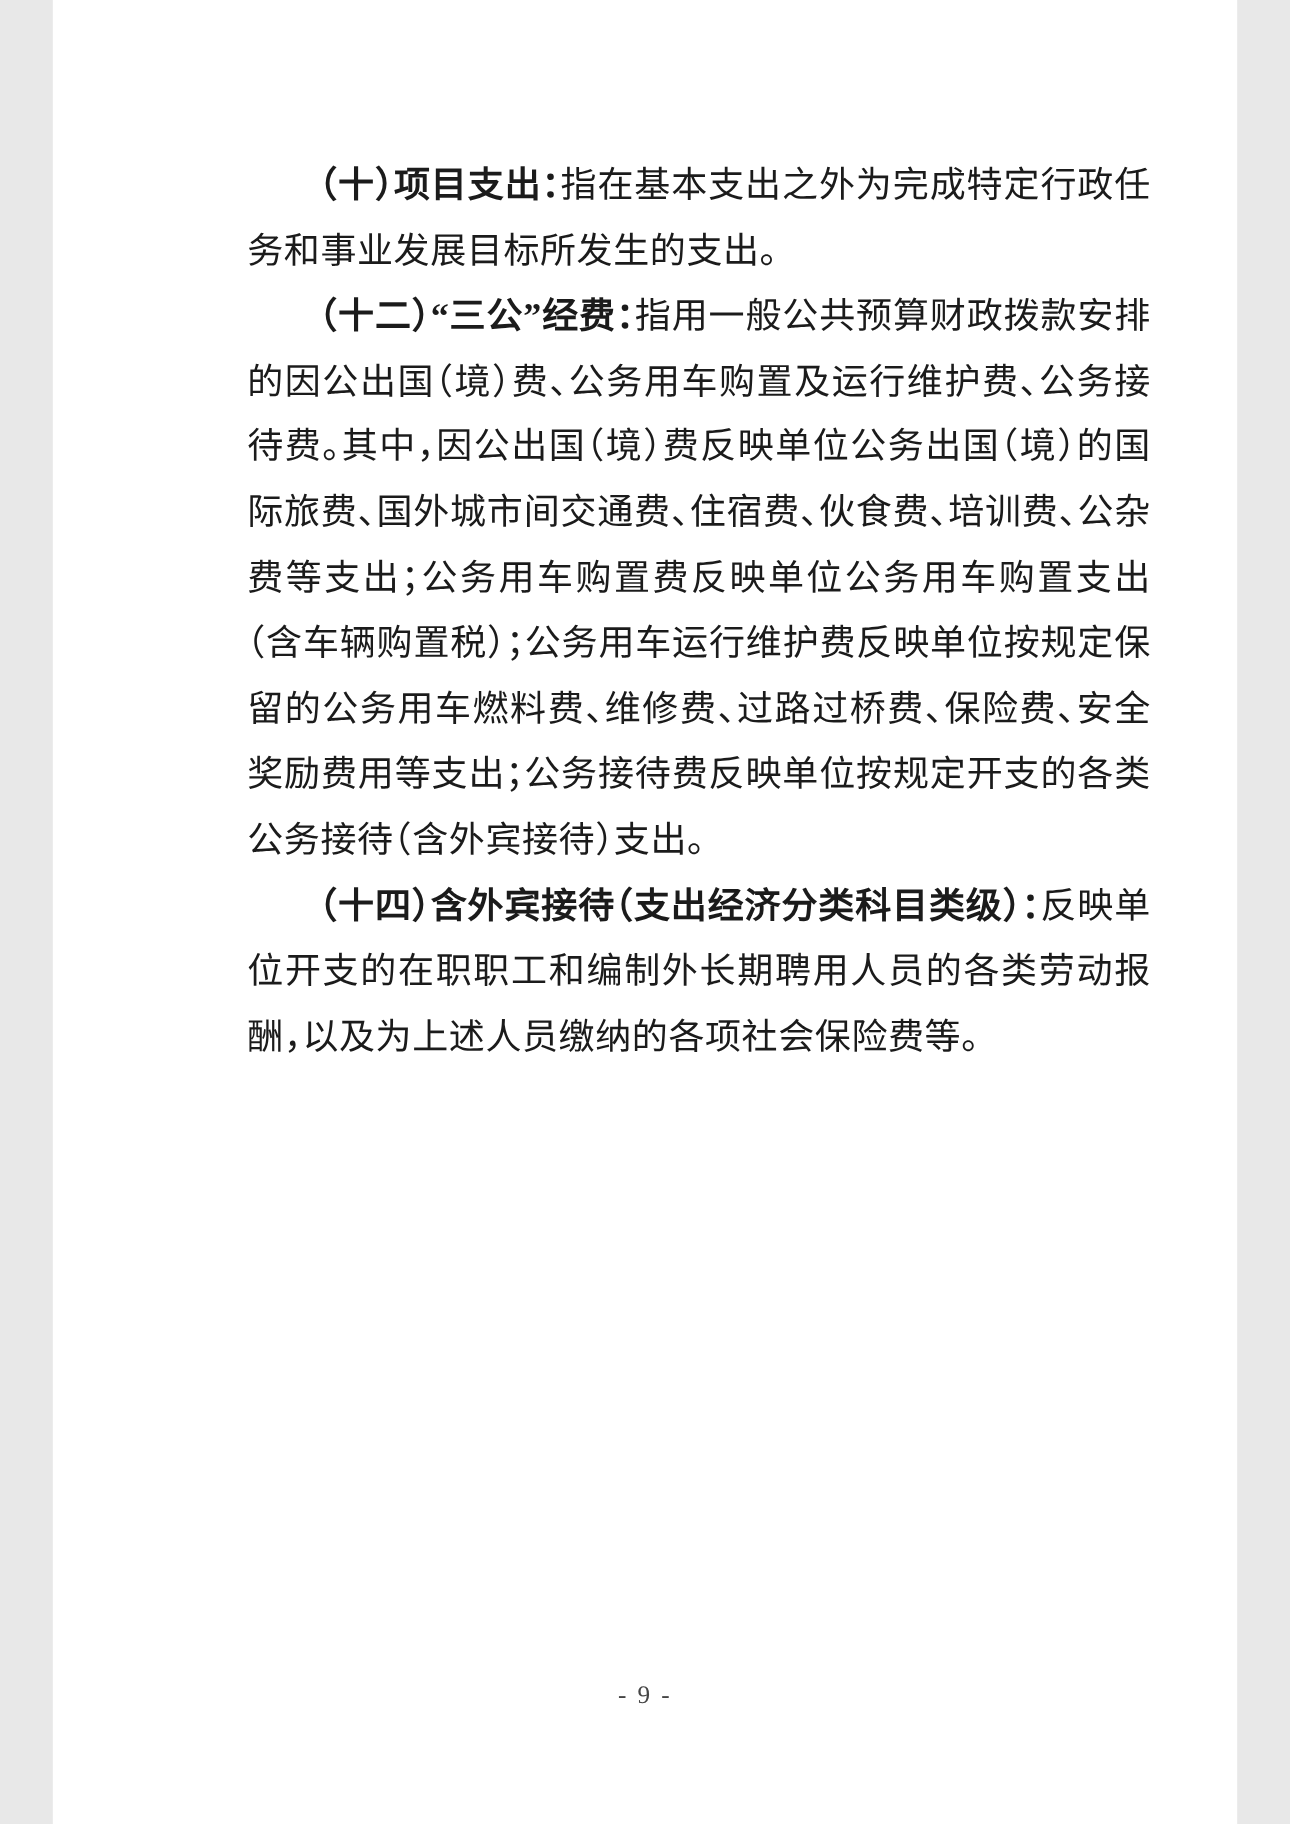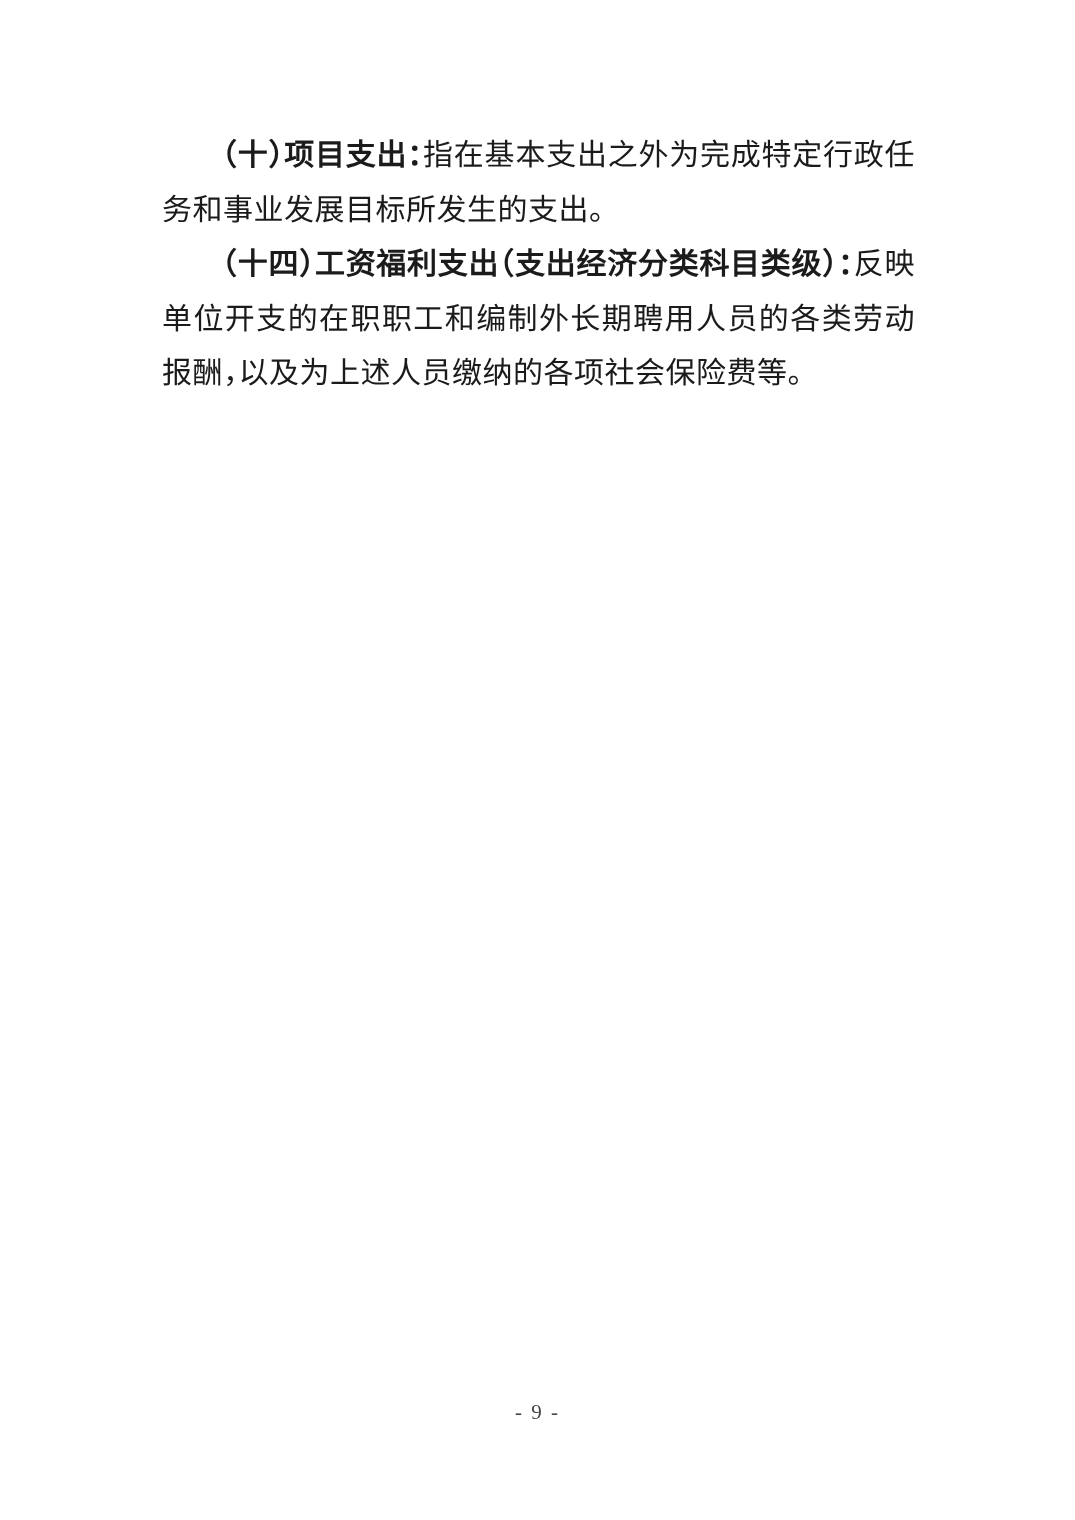--- a/index.html
+++ b/index.html
@@ -2,21 +2,21 @@
 <html lang="zh-CN"><head>
 <meta charset="utf-8">
 <style>
   html, body {
     margin: 0;
     padding: 0;
     background: #e8e8e8;
   }
   .page {
     position: relative;
-    width: 1075px;
+    width: 987px;
     height: 1520px;
     margin: 0 auto;
     background: #ffffff;
     overflow: hidden;
     font-family: "Liberation Serif", serif;
     color: #1b1b1b;
   }
   .content {
     position: absolute;
     left: 162px;
@@ -50,22 +50,23 @@
 </style>
 </head>
 <body>
 
 <div class="page">
   <main class="content">
 
     <p class="para"><span class="label">（十）项目支出：</span><span class="text">指在基本支出之外为完成特定行政任务和事业发展目标所发生的支出。</span></p>
 
 
+    <p class="para"><span class="label">（十二）“三公”经费：</span><span class="text">指用一般公共预算财政拨款安排的因公出国（境）费、公务用车购置及运行维护费、公务接待费。其中，因公出国（境）费反映单位公务出国（境）的国际旅费、国外城市间交通费、住宿费、伙食费、培训费、公杂费等支出；公务用车购置费反映单位公务用车购置支出（含车辆购置税）；公务用车运行维护费反映单位按规定保留的公务用车燃料费、维修费、过路过桥费、保险费、安全奖励费用等支出；公务接待费反映单位按规定开支的各类公务接待（含外宾接待）支出。</span></p>
 
 
-    <p class="para"><span class="label">（十四）工资福利支出（支出经济分类科目类级）：</span><span class="text">反映单位开支的在职职工和编制外长期聘用人员的各类劳动报酬，以及为上述人员缴纳的各项社会保险费等。</span></p>
+    <p class="para"><span class="label">（十四）含外宾接待（支出经济分类科目类级）：</span><span class="text">反映单位开支的在职职工和编制外长期聘用人员的各类劳动报酬，以及为上述人员缴纳的各项社会保险费等。</span></p>
 
   </main>
 
   <footer class="footer">
     <span>- 9 -</span>
   </footer>
 </div>
 
 </body></html>

